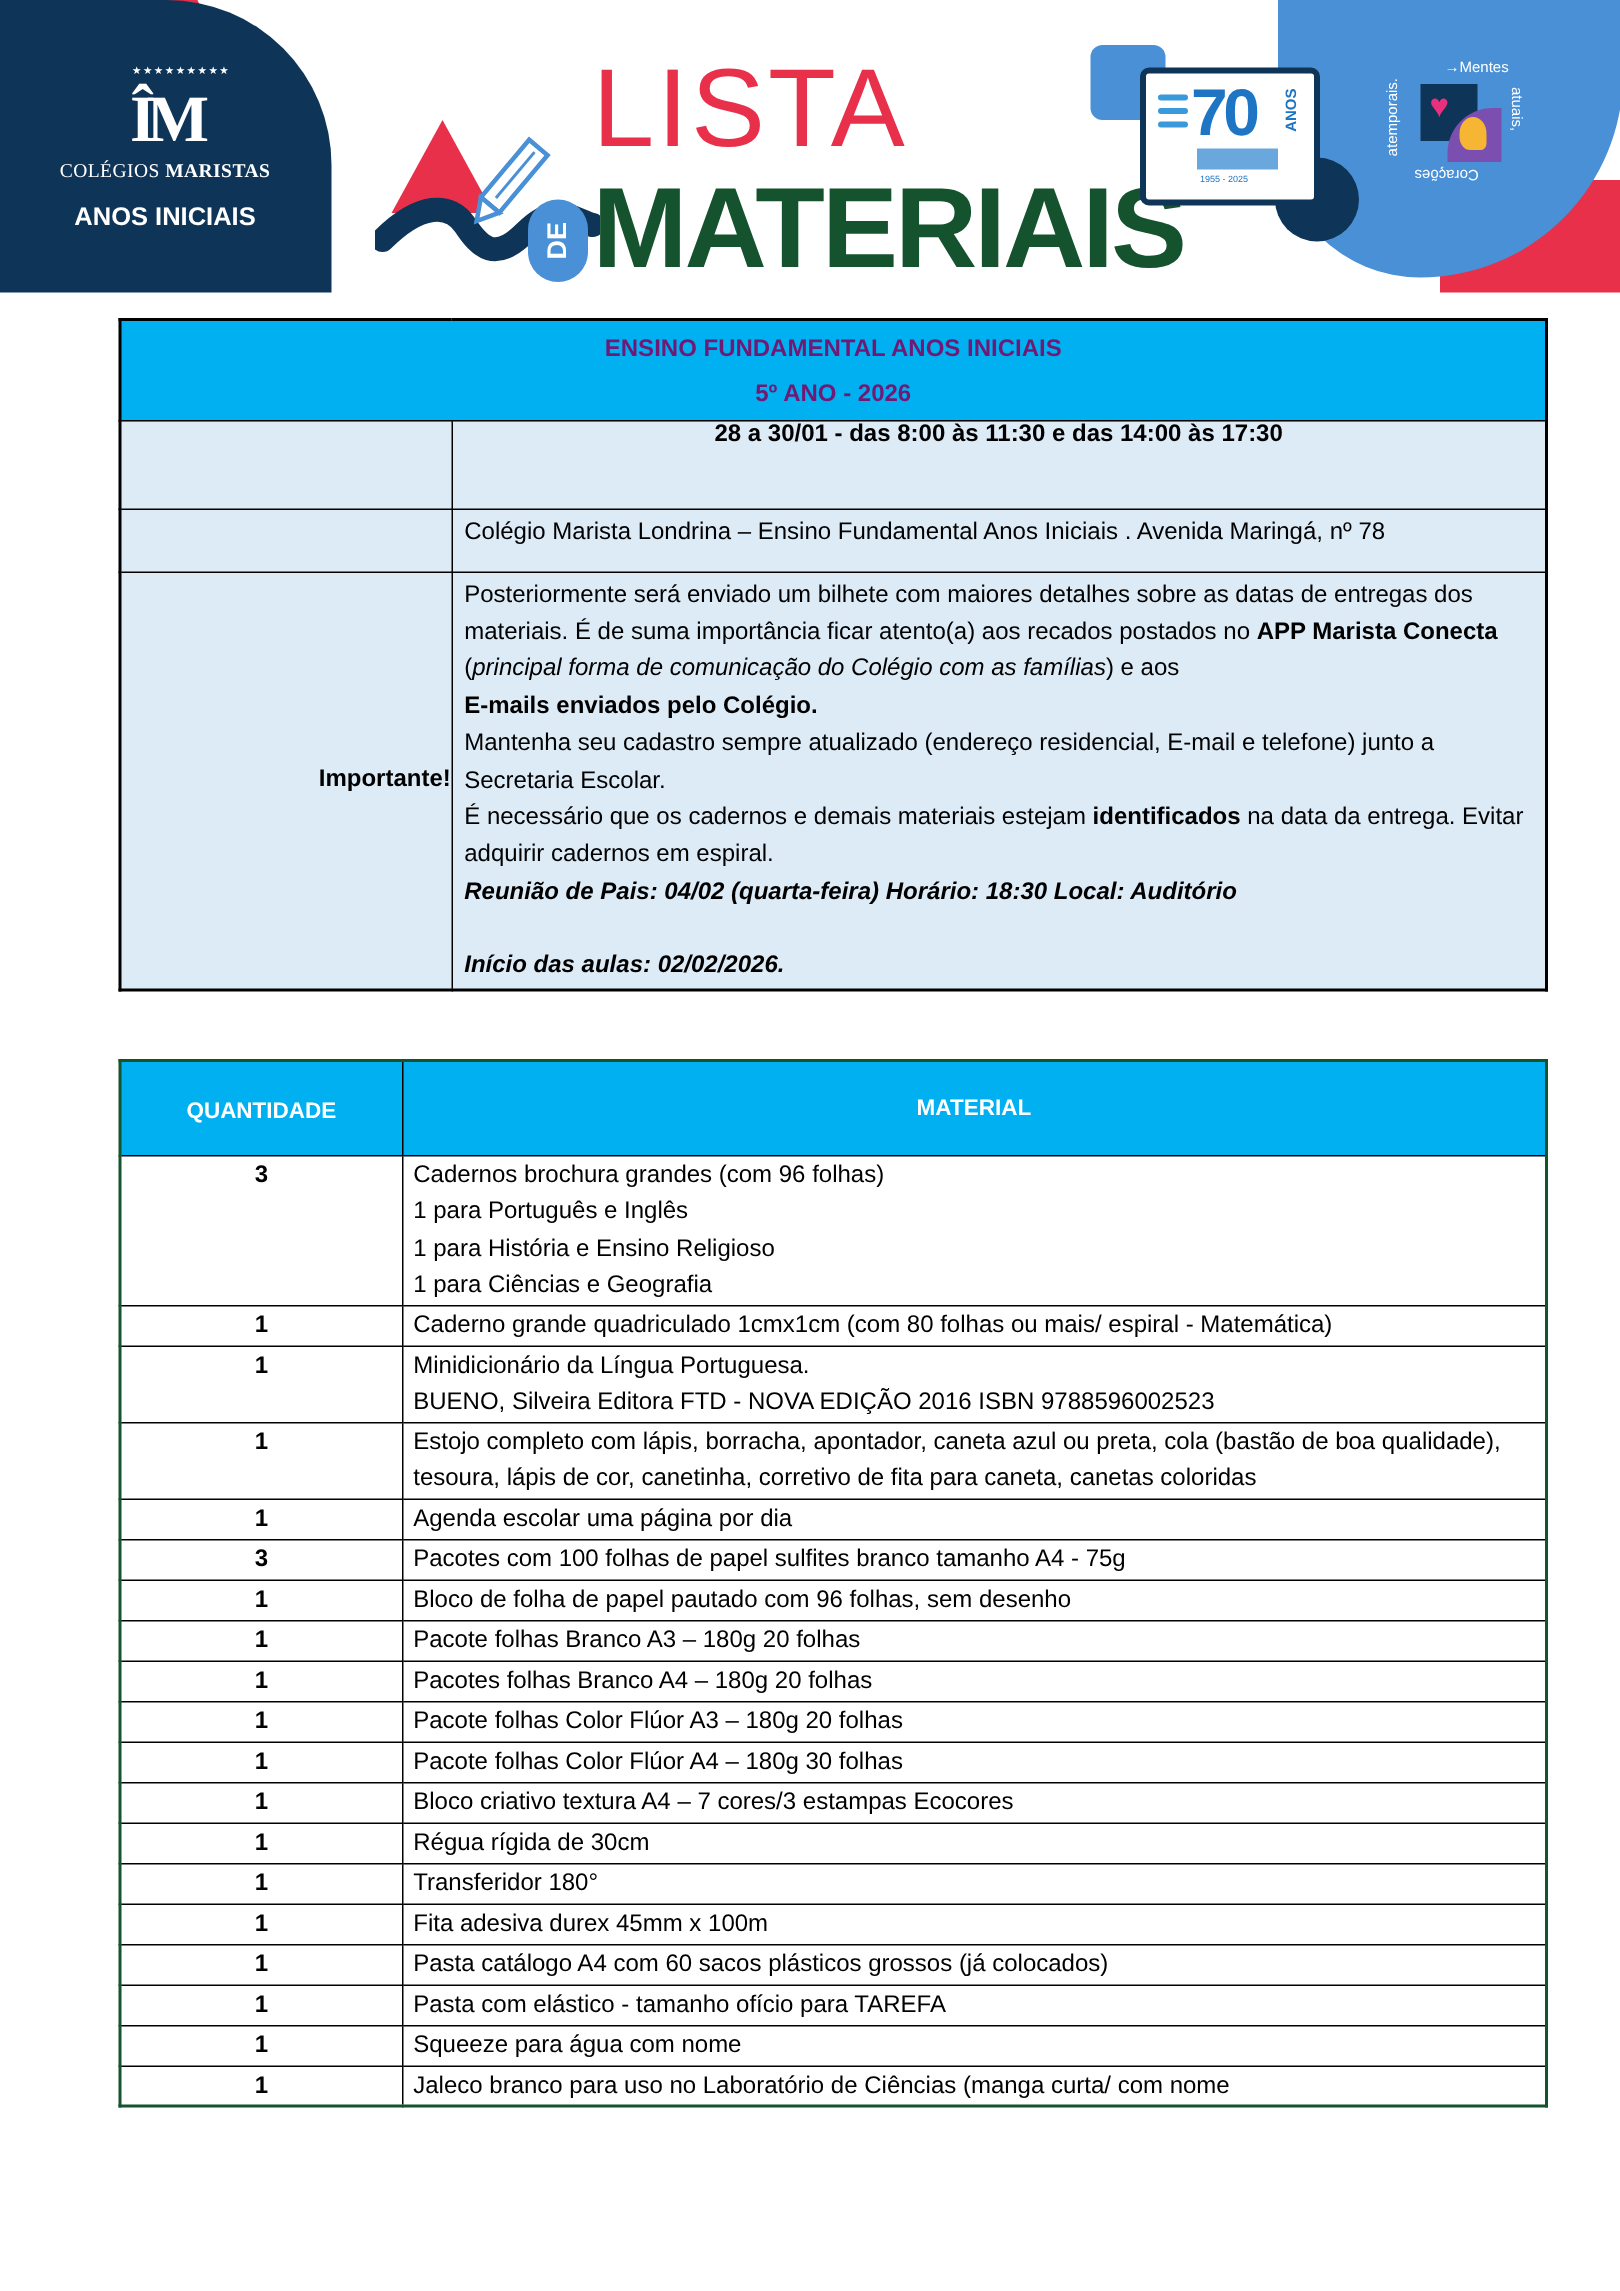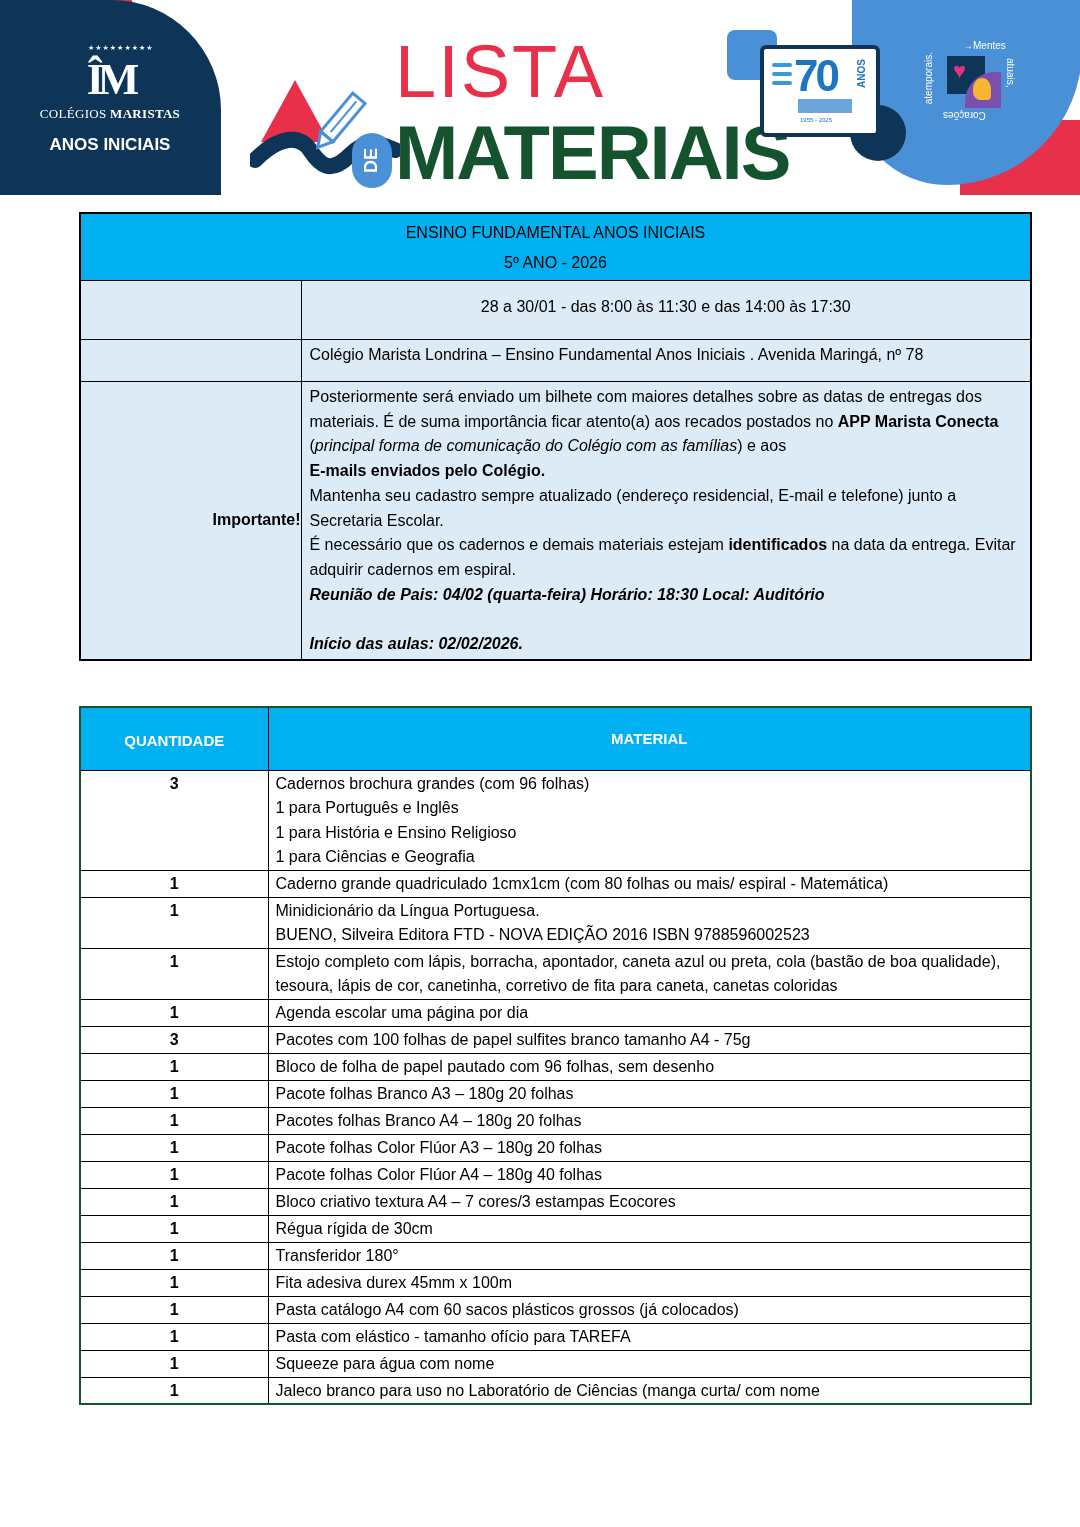--- a/index.html
+++ b/index.html
@@ -43,24 +43,24 @@
   .seal-head { position: absolute; left: 48px; top: 36px; width: 18px; height: 22px; background: #f6b633; border-radius: 50% 50% 20% 40%; }
   .seal-top { position: absolute; left: 38px; top: -2px; font-size: 10px; color: #fff; }
   .seal-right { position: absolute; left: 80px; top: 16px; font-size: 10px; color: #fff; writing-mode: vertical-rl; }
   .seal-left { position: absolute; left: -2px; top: 10px; font-size: 10px; color: #fff; writing-mode: vertical-rl; transform: rotate(180deg); }
   .seal-bottom { position: absolute; left: 18px; top: 68px; font-size: 10px; color: #fff; transform: rotate(180deg); }
 
   
   table { border-collapse: collapse; }
   .info-table { position: absolute; left: 79px; top: 212px; width: 953px; border: 2px solid #000; }
   .info-table td { border: 1px solid #000; background: #ddebf7; font-size: 16px; vertical-align: top; }
-  .info-title { background: #00b0f0 !important; color: #000000; text-align: center; font-weight: normal; font-size: 21px; line-height: 30px; padding: 4px 0 2px; }
+  .info-title { background: #00b0f0 !important; color: #701a75; text-align: center; font-weight: bold; font-size: 21px; line-height: 30px; padding: 4px 0 2px; }
   .col-left { width: 221px; }
   .entrega-label { text-align: center; font-weight: bold; font-size: 15px; height: 28px; padding-top: 5px; }
-  .dates-cell { text-align: center; font-weight: normal; font-size: 15px; height: 59px; padding-top: 17px; }
+  .dates-cell { text-align: center; font-weight: bold; font-size: 15px; height: 59px; padding-top: 0; }
   .address-cell { height: 42px; padding: 6px 8px; font-size: 15.5px; }
   .important-label { text-align: right; vertical-align: middle !important; font-weight: bold; font-size: 16px; }
   .important-cell { padding: 3px 8px 2px; font-size: 16px; line-height: 24.7px; }
   .important-cell b { font-weight: bold; }
   .important-cell i { font-style: italic; }
   .bi { font-weight: bold; font-style: italic; }
 
   
   .mat-table { position: absolute; left: 79px; top: 706px; width: 953px; border: 2px solid #14532d; }
   .mat-table th { background: #00b0f0; color: #fff; font-weight: bold; font-size: 15px; border: 1px solid #000; height: 63px; line-height: 24px; text-align: center; }
@@ -234,21 +234,21 @@
       </tr>
       <tr class="single">
         <td class="qty">1</td>
         <td class="desc">
           <div>Pacote folhas Color Flúor A3 – 180g 20 folhas</div>
         </td>
       </tr>
       <tr class="single">
         <td class="qty">1</td>
         <td class="desc">
-          <div>Pacote folhas Color Flúor A4 – 180g 40 folhas</div>
+          <div>Pacote folhas Color Flúor A4 – 180g 30 folhas</div>
         </td>
       </tr>
       <tr class="single">
         <td class="qty">1</td>
         <td class="desc">
           <div>Bloco criativo textura A4 – 7 cores/3 estampas Ecocores</div>
         </td>
       </tr>
       <tr class="single">
         <td class="qty">1</td>

